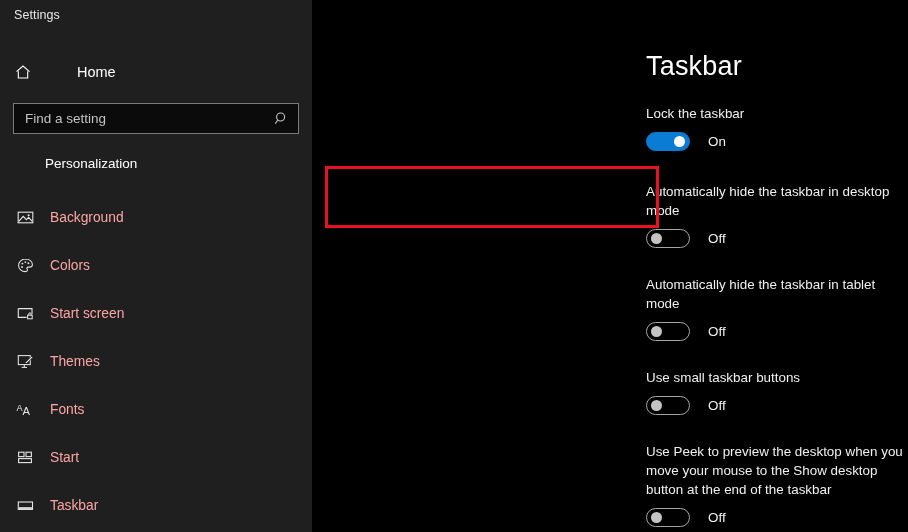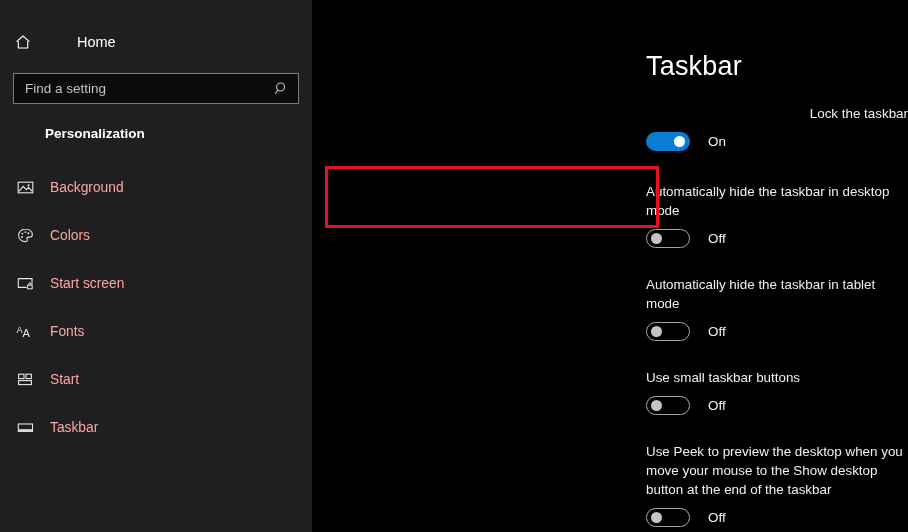--- a/index.html
+++ b/index.html
@@ -44,21 +44,21 @@
   .search-input {
     flex:1; background:transparent; border:0; outline:0;
     color:#cfcfcf; font-size:13.5px;
     font-family:"Liberation Sans", sans-serif;
   }
   .search-input::placeholder { color:#c3c3c3; opacity:1; }
   .search-icon { width:18px; display:flex; justify-content:center; }
 
   .section-title {
     margin:22px 0 0 13px;
-    font-size:13.5px; font-weight:bold; color:#ffffff;padding-left:32px;
+    font-size:13.5px; font-weight:normal; color:#ffffff;padding-left:32px;
   }
 
   .nav { margin-top:22px; }
   .nav-item {
     display:flex; align-items:center;
     height:48px; padding-left:11px;
     cursor:default;
   }
   .nav-icon {
     width:28px; display:flex; align-items:center; justify-content:center;
@@ -92,40 +92,43 @@
     position:relative; flex:0 0 44px; cursor:pointer;
   }
   .toggle.off { background:transparent; border:1px solid #a6a6a6; }
   .toggle.on  { background:#0a7cd4; border:1px solid #0a7cd4; }
   .knob { position:absolute; width:11px; height:11px; border-radius:50%; top:3px; }
   .toggle.off .knob { background:#c4c4c4; left:4px; }
   .toggle.on  .knob { background:#ffffff; right:4px; }
   .toggle-state { font-size:13.4px; color:#f0f0f0; margin-left:18px; }
 
   
-  .s0 { margin-top:0;text-align:right; }
+  .s0 { margin-top:0; }
   .gap-a { height:31px; }
   .gap-b { height:27px; }
 
   
   .red-box {
     position:absolute;
     left:325px; top:166px;
     width:334px; height:62px;
     border:3px solid #e81123;
     pointer-events:none;
   }
 </style>
 </head>
 <body>
 
 <div class="app">
 
   <div class="sidebar">
 
+    <div class="titlebar">
+      <span class="titlebar-text">Settings</span>
+    </div>
 
     <div class="home-row">
       <span class="home-icon">
         <svg width="18" height="18" viewBox="0 0 18 18">
             <path d="M2.5 8.6 L9 3 L15.5 8.6" fill="none" stroke="#ffffff" stroke-width="1.1"></path>
             <path d="M4.3 8.2 V15 H13.7 V8.2" fill="none" stroke="#ffffff" stroke-width="1.1"></path>
           </svg>
       </span>
       <span class="home-label">Home</span>
     </div>
@@ -174,20 +177,31 @@
         <span class="nav-icon">
           <svg width="17" height="17" viewBox="0 0 17 17">
               <path d="M1.3 3.6 H15.0 V9.2 M1.3 3.6 V12.4 H9.6" fill="none" stroke="#e6e6e6" stroke-width="1.1"></path>
               <rect x="10.6" y="10.2" width="4.6" height="3.6" fill="none" stroke="#e6e6e6" stroke-width="1.0"></rect>
               <path d="M11.8 10.1 V8.9 A1.1 1.1 0 0 1 14.0 8.9 V10.1" fill="none" stroke="#e6e6e6" stroke-width="1.0"></path>
             </svg>
         </span>
         <span class="nav-label">Start screen</span>
       </div>
 
+      <div class="nav-item">
+        <span class="nav-icon">
+          <svg width="17" height="17" viewBox="0 0 17 17">
+              <rect x="1.3" y="2.6" width="12.0" height="9.0" fill="none" stroke="#e6e6e6" stroke-width="1.05"></rect>
+              <line x1="7.3" y1="11.6" x2="7.3" y2="14.2" stroke="#e6e6e6" stroke-width="1.05"></line>
+              <line x1="4.6" y1="14.4" x2="10.0" y2="14.4" stroke="#e6e6e6" stroke-width="1.05"></line>
+              <path d="M8.2 9.6 L14.6 3.2 L15.8 4.4 L9.4 10.8 Z" fill="#e6e6e6" stroke="#000" stroke-width=".6"></path>
+            </svg>
+        </span>
+        <span class="nav-label">Themes</span>
+      </div>
 
       <div class="nav-item">
         <span class="nav-icon">
           <svg width="18" height="17" viewBox="0 0 18 17">
               <text x="0.4" y="9.6" font-family="Liberation Sans, sans-serif" font-size="9.2" fill="#e6e6e6">A</text>
               <text x="6.6" y="13.6" font-family="Liberation Sans, sans-serif" font-size="11.2" fill="#e6e6e6">A</text>
             </svg>
         </span>
         <span class="nav-label">Fonts</span>
       </div>

